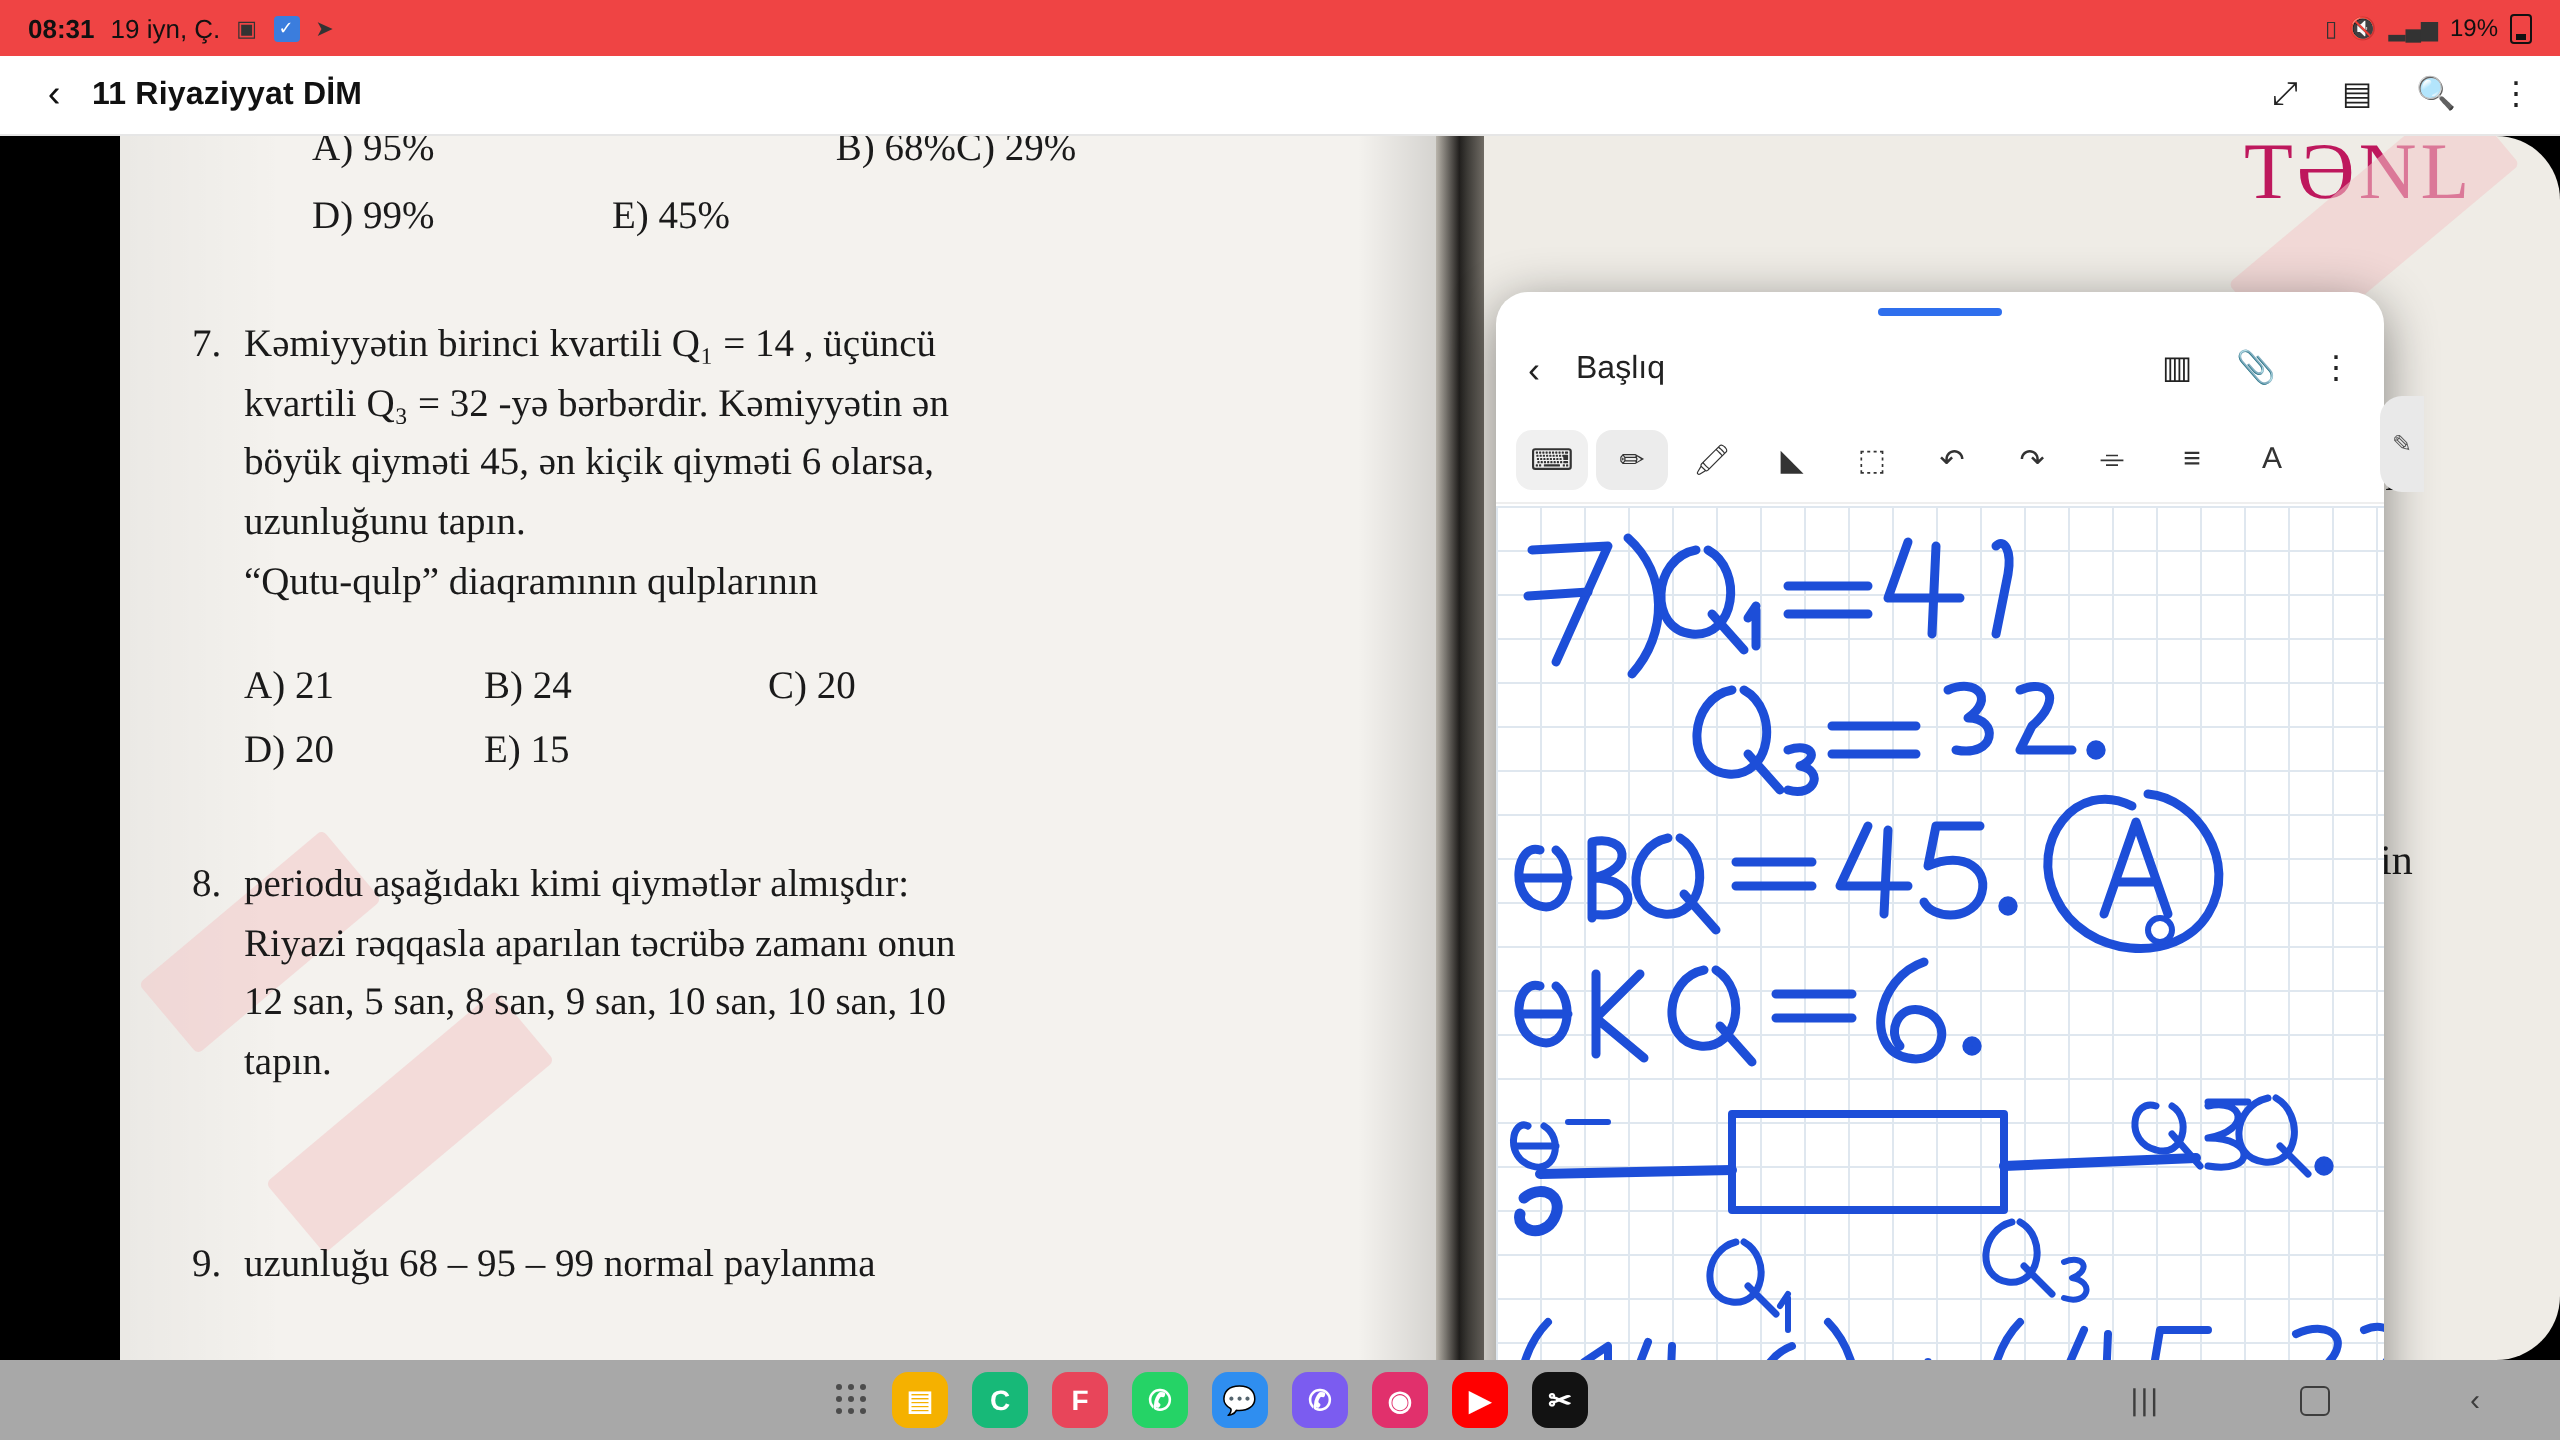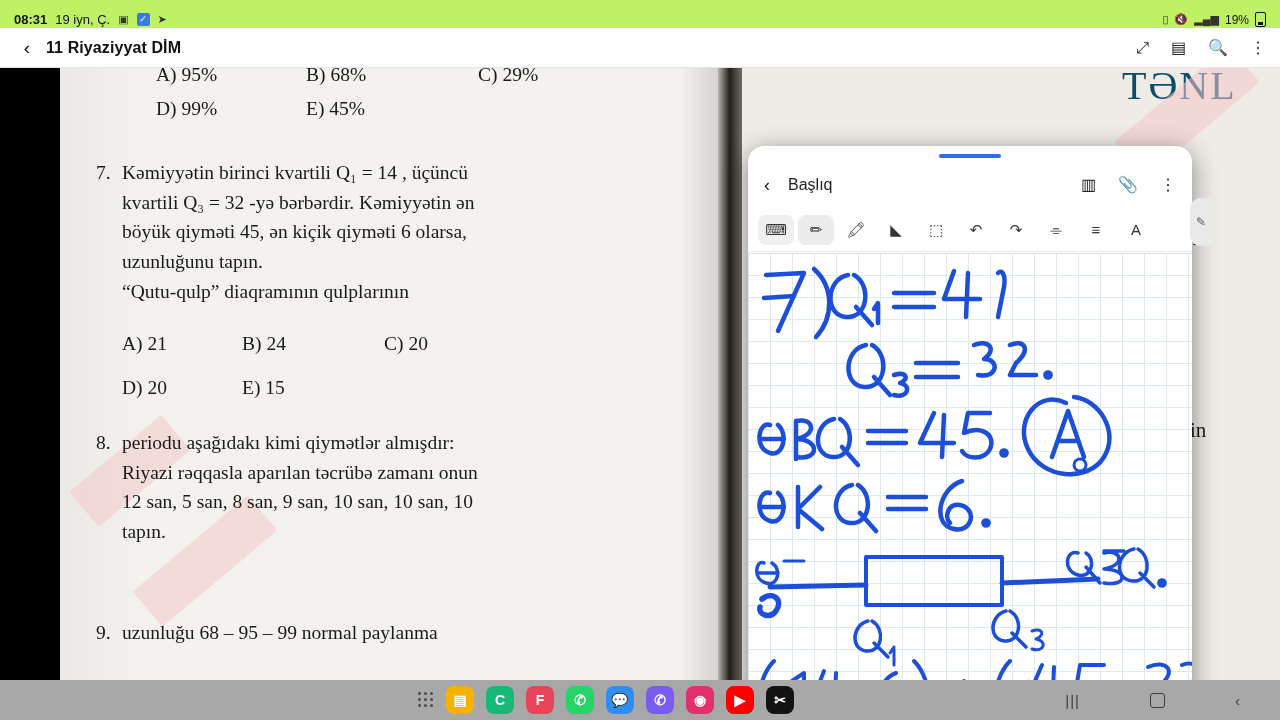--- a/index.html
+++ b/index.html
@@ -1,38 +1,38 @@
 <!DOCTYPE html>
 <html><head>
 <meta charset="utf-8">
 <style>
   html,body{margin:0;padding:0;background:#000;}
   body{width:1280px;height:720px;overflow:hidden;font-family:"Liberation Sans",sans-serif;}
   .screen{position:relative;width:1280px;height:720px;background:#000;overflow:hidden;}
 
   
-  .statusbar{position:absolute;left:0;top:0;width:1280px;height:28px;background:#bef264;display:flex;align-items:flex-start;padding:12px 14px;box-sizing:border-box;}
+  .statusbar{position:absolute;left:0;top:0;width:1280px;height:28px;background:#ef4444;display:flex;align-items:center;padding:12px 14px;box-sizing:border-box;}
   .sb-left{display:flex;align-items:center;gap:8px;font-size:13px;color:#111;}
   .sb-time{font-weight:600;}
   .sb-date{font-weight:400;}
   .sb-ico{font-size:11px;color:#333;display:inline-block;}
   .sb-badge{display:inline-block;width:13px;height:13px;background:#3b7ddd;border-radius:2px;color:#fff;font-size:9px;line-height:13px;text-align:center;}
   .sb-right{margin-left:auto;display:flex;align-items:center;gap:6px;font-size:12px;color:#111;}
   .batt{display:inline-block;width:9px;height:13px;border:1.5px solid #111;border-radius:2px;position:relative;}
   .batt:after{content:"";position:absolute;left:2px;right:2px;bottom:1px;height:3px;background:#111;}
 
   
   .appbar{position:absolute;left:0;top:28px;width:1280px;height:40px;background:#fff;display:flex;align-items:center;padding:0 14px;box-sizing:border-box;border-bottom:1px solid #e6e6e6;}
   .back-chev{font-size:19px;color:#111;width:26px;text-align:center;cursor:pointer;}
   .app-title{font-size:16px;font-weight:700;color:#111;margin-left:6px;letter-spacing:0.1px;}
   .appbar-right{margin-left:auto;display:flex;align-items:center;gap:22px;font-size:16px;color:#222;}
   .ic{display:inline-block;line-height:1;cursor:pointer;}
 
   
-  .content{position:absolute;left:0;top:68px;width:1280px;height:612px;background:#000;overflow:hidden;}
+  .content{position:absolute;left:0;top:68px;width:1280px;height:612px;background:#000;overflow:hidden;border-radius:32px;}
   .book{position:absolute;left:60px;top:0;width:680px;height:612px;background:#f4f2ee;
         background-image:linear-gradient(90deg,rgba(0,0,0,0.04),rgba(0,0,0,0) 12%),
                          linear-gradient(270deg,rgba(0,0,0,0.20),rgba(0,0,0,0) 9%);
         font-family:"Liberation Serif",serif;color:#1a1a1a;}
   .book-right{position:absolute;left:742px;top:0;width:538px;height:612px;background:#efece6;}
   .spine{position:absolute;left:718px;top:0;width:26px;height:612px;background:linear-gradient(90deg,#b9b4ab,#211f1d 45%,#3c3a36 60%,#7d7870);}
   .wm{position:absolute;background:#f2c9c9;opacity:.55;transform:rotate(-40deg);border-radius:3px;}
 
   .q{position:absolute;left:36px;font-size:19.5px;line-height:1.52;}
   .q .num{position:absolute;left:0;top:0;}
@@ -102,42 +102,42 @@
 
   <div class="content">
 
     <div class="book">
       <div class="wm" style="left:10px;top:380px;width:120px;height:46px;"></div>
       <div class="wm" style="left:70px;top:470px;width:150px;height:46px;"></div>
 
       <div class="q" style="top:-8px;">
         <div class="opts" style="margin-left:60px;">
           <span style="width:150px;">A) 95%</span>
-          <span style="width:172px;">B) 68%</span>
+          <span style="width:172px;text-align:right;">B) 68%</span>
           <span>C) 29%</span>
         </div>
         <div class="opts" style="margin-left:60px;margin-top:4px;">
           <span style="width:150px;">D) 99%</span>
           <span>E) 45%</span>
         </div>
       </div>
 
       <div class="q" style="top:90px;width:620px;">
         <span class="num">7.</span>
         <span class="txt">Kəmiyyətin birinci kvartili  Q₁ = 14 ,  üçüncü</span>
         <span class="txt">kvartili  Q₃ = 32 -yə bərbərdir. Kəmiyyətin ən</span>
         <span class="txt">böyük qiyməti 45, ən kiçik qiyməti 6 olarsa,</span>
         <span class="txt">uzunluğunu tapın.</span>
         <span class="txt">“Qutu-qulp” diaqramının qulplarının</span>
         <div class="opts" style="margin-top:23px;">
           <span style="width:120px;">A) 21</span>
           <span style="width:142px;">B) 24</span>
           <span>C) 20</span>
         </div>
-        <div class="opts" style="margin-top:14px;">
+        <div class="opts" style="margin-top:2px;">
           <span style="width:120px;">D) 20</span>
           <span>E) 15</span>
         </div>
       </div>
 
       <div class="q" style="top:360px;width:620px;">
         <span class="num">8.</span>
         <span class="txt">periodu aşağıdakı kimi qiymətlər almışdır:</span>
         <span class="txt">Riyazi rəqqasla aparılan təcrübə zamanı onun</span>
         <span class="txt">12 san, 5 san, 8 san, 9 san, 10 san, 10 san, 10</span>
@@ -146,21 +146,21 @@
 
       <div class="q" style="top:550px;width:620px;">
         <span class="num">9.</span>
         <span class="txt">uzunluğu  68 – 95 – 99  normal paylanma</span>
       </div>
     </div>
 
     <div class="spine"></div>
 
     <div class="book-right">
-      <div style="position:absolute;left:380px;top:-6px;font-family:'Liberation Serif',serif;font-size:40px;color:#0c4a6e;letter-spacing:2px;">TƏNL</div>
+      <div style="position:absolute;left:380px;top:-6px;font-family:'Liberation Serif',serif;font-size:40px;color:#be185d;letter-spacing:2px;">TƏNL</div>
       <div class="wm" style="left:370px;top:20px;width:150px;height:48px;"></div>
       <div style="position:absolute;left:445px;top:158px;font-family:'Liberation Serif',serif;font-size:21px;color:#1a1a1a;">ni</div>
       <div style="position:absolute;left:448px;top:350px;font-family:'Liberation Serif',serif;font-size:21px;color:#1a1a1a;">in</div>
     </div>
 
     <div class="note">
       <div class="note-grip"></div>
 
       <div class="note-head">
         <span class="note-back">‹</span>

